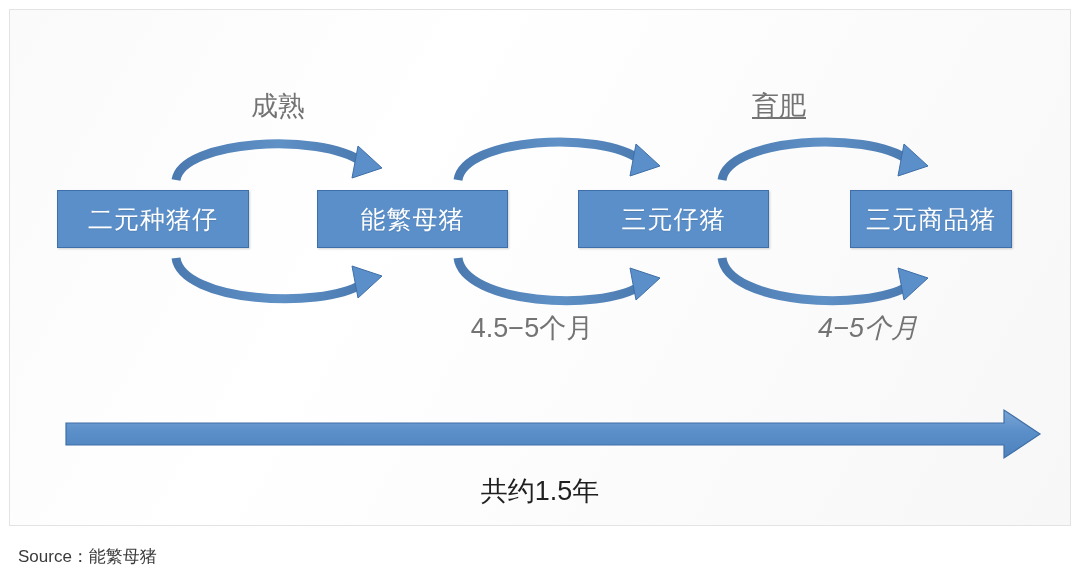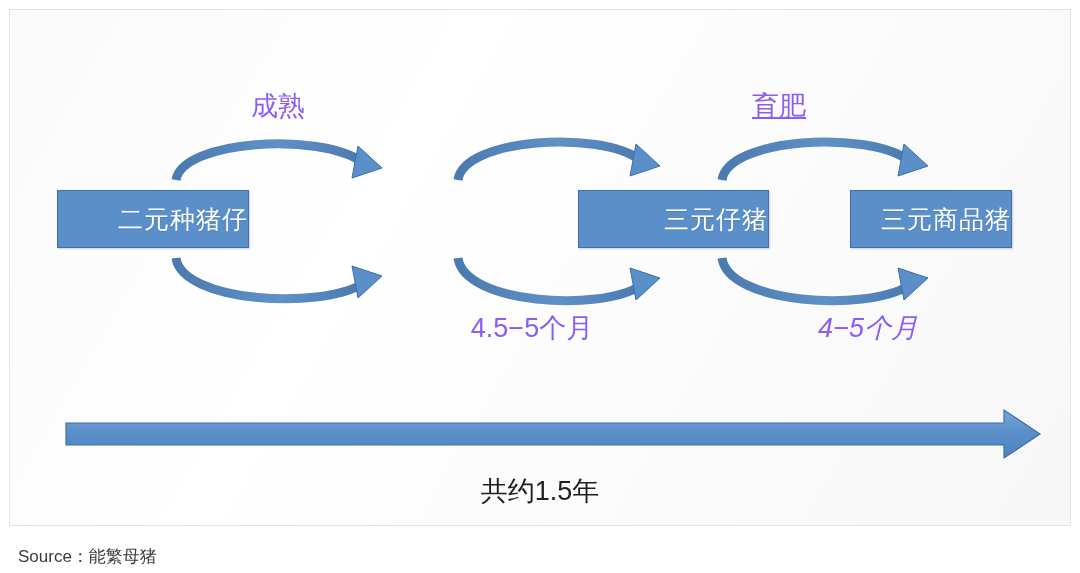--- a/index.html
+++ b/index.html
@@ -23,40 +23,40 @@
   
   .canvas{position:absolute;left:0;top:0;width:1080px;height:573px;}
 
   
   .stage-box{
     position:absolute;
     height:58px;
     background:#5b8fc9;
     border:1px solid #3f6fa8;
     box-shadow:1px 1px 2px rgba(0,0,0,0.18);
-    display:flex;align-items:center;justify-content:flex-end;
+    display:flex;align-items:center;justify-content:center;
     box-sizing:border-box;
   }
   .stage-label{
     color:#ffffff;
     font-size:25px;
     letter-spacing:1px;
     white-space:nowrap;
     text-shadow:0 1px 1px rgba(0,0,0,0.10);
   }
 
   .box-0{left:57px;top:190px;width:192px;}
   .box-1{left:317px;top:190px;width:191px;}
   .box-2{left:578px;top:190px;width:191px;}
   .box-3{left:850px;top:190px;width:162px;}
 
   
   .arc-caption{
     position:absolute;
-    color:#8b5cf6;
+    color:#737373;
     font-size:27px;
     white-space:nowrap;
     text-align:center;
     transform:translateX(-50%);
   }
   .cap-top{top:88px;}
   .cap-bot{top:310px;}
 
   .total-caption{
     position:absolute;
@@ -123,20 +123,23 @@
     </g>
 
     <g>
       <path d="M 66 423 L 1004 423 L 1004 410 L 1040 434 L 1004 458 L 1004 445 L 66 445 Z" fill="url(#barGrad)" stroke="#3f6fa8" stroke-width="1.2" stroke-linejoin="miter"></path>
     </g>
   </svg>
 
   <div class="stage-box box-0">
     <span class="stage-label">二元种猪仔</span>
   </div>
+  <div class="stage-box box-1">
+    <span class="stage-label">能繁母猪</span>
+  </div>
   <div class="stage-box box-2">
     <span class="stage-label">三元仔猪</span>
   </div>
   <div class="stage-box box-3">
     <span class="stage-label">三元商品猪</span>
   </div>
 
   <div class="arc-caption cap-top" style="left:278px;">成熟</div>
   <div class="arc-caption cap-top" style="left:779px;text-decoration:underline;">育肥</div>
 

